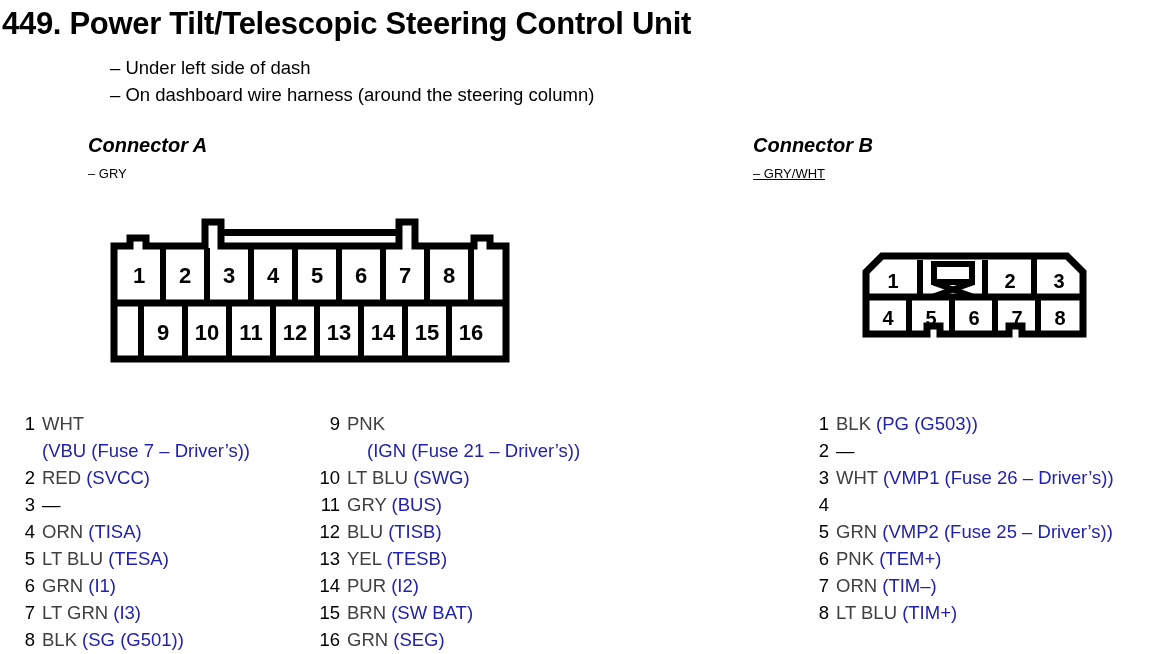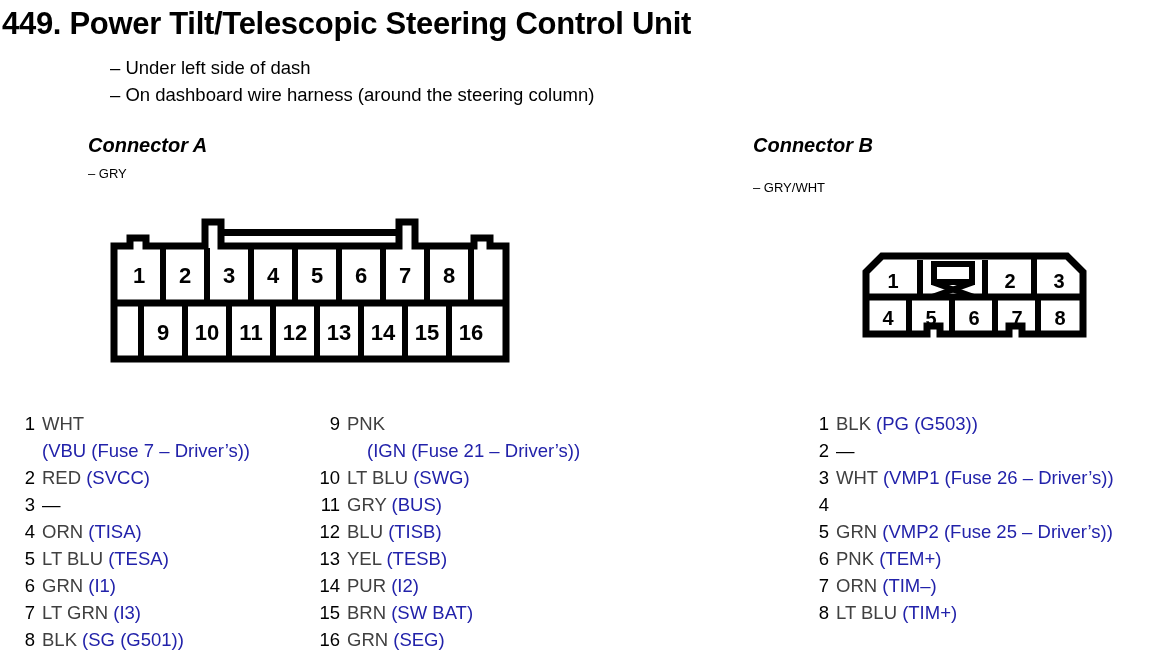--- a/index.html
+++ b/index.html
@@ -45,21 +45,21 @@
     font-style: italic;
   }
   .conn-sub {
     position: absolute;
     font-size: 13px;
     white-space: nowrap;
   }
   #connA-head { left: 88px;  top: 134px; }
   #connA-sub  { left: 88px;  top: 166px; }
   #connB-head { left: 753px; top: 134px; }
-  #connB-sub  { left: 753px; top: 180px; }
+  #connB-sub  { left: 753px; top: 166px; text-decoration: underline; }
 
   
   .conn-drawing { position: absolute; }
   #connA-drawing { left: 110px; top: 218px; }
   #connB-drawing { left: 862px; top: 252px; }
 
   .pin-num-svg {
     font-family: "Liberation Sans", sans-serif;
     font-weight: bold;
     fill: #000000;

